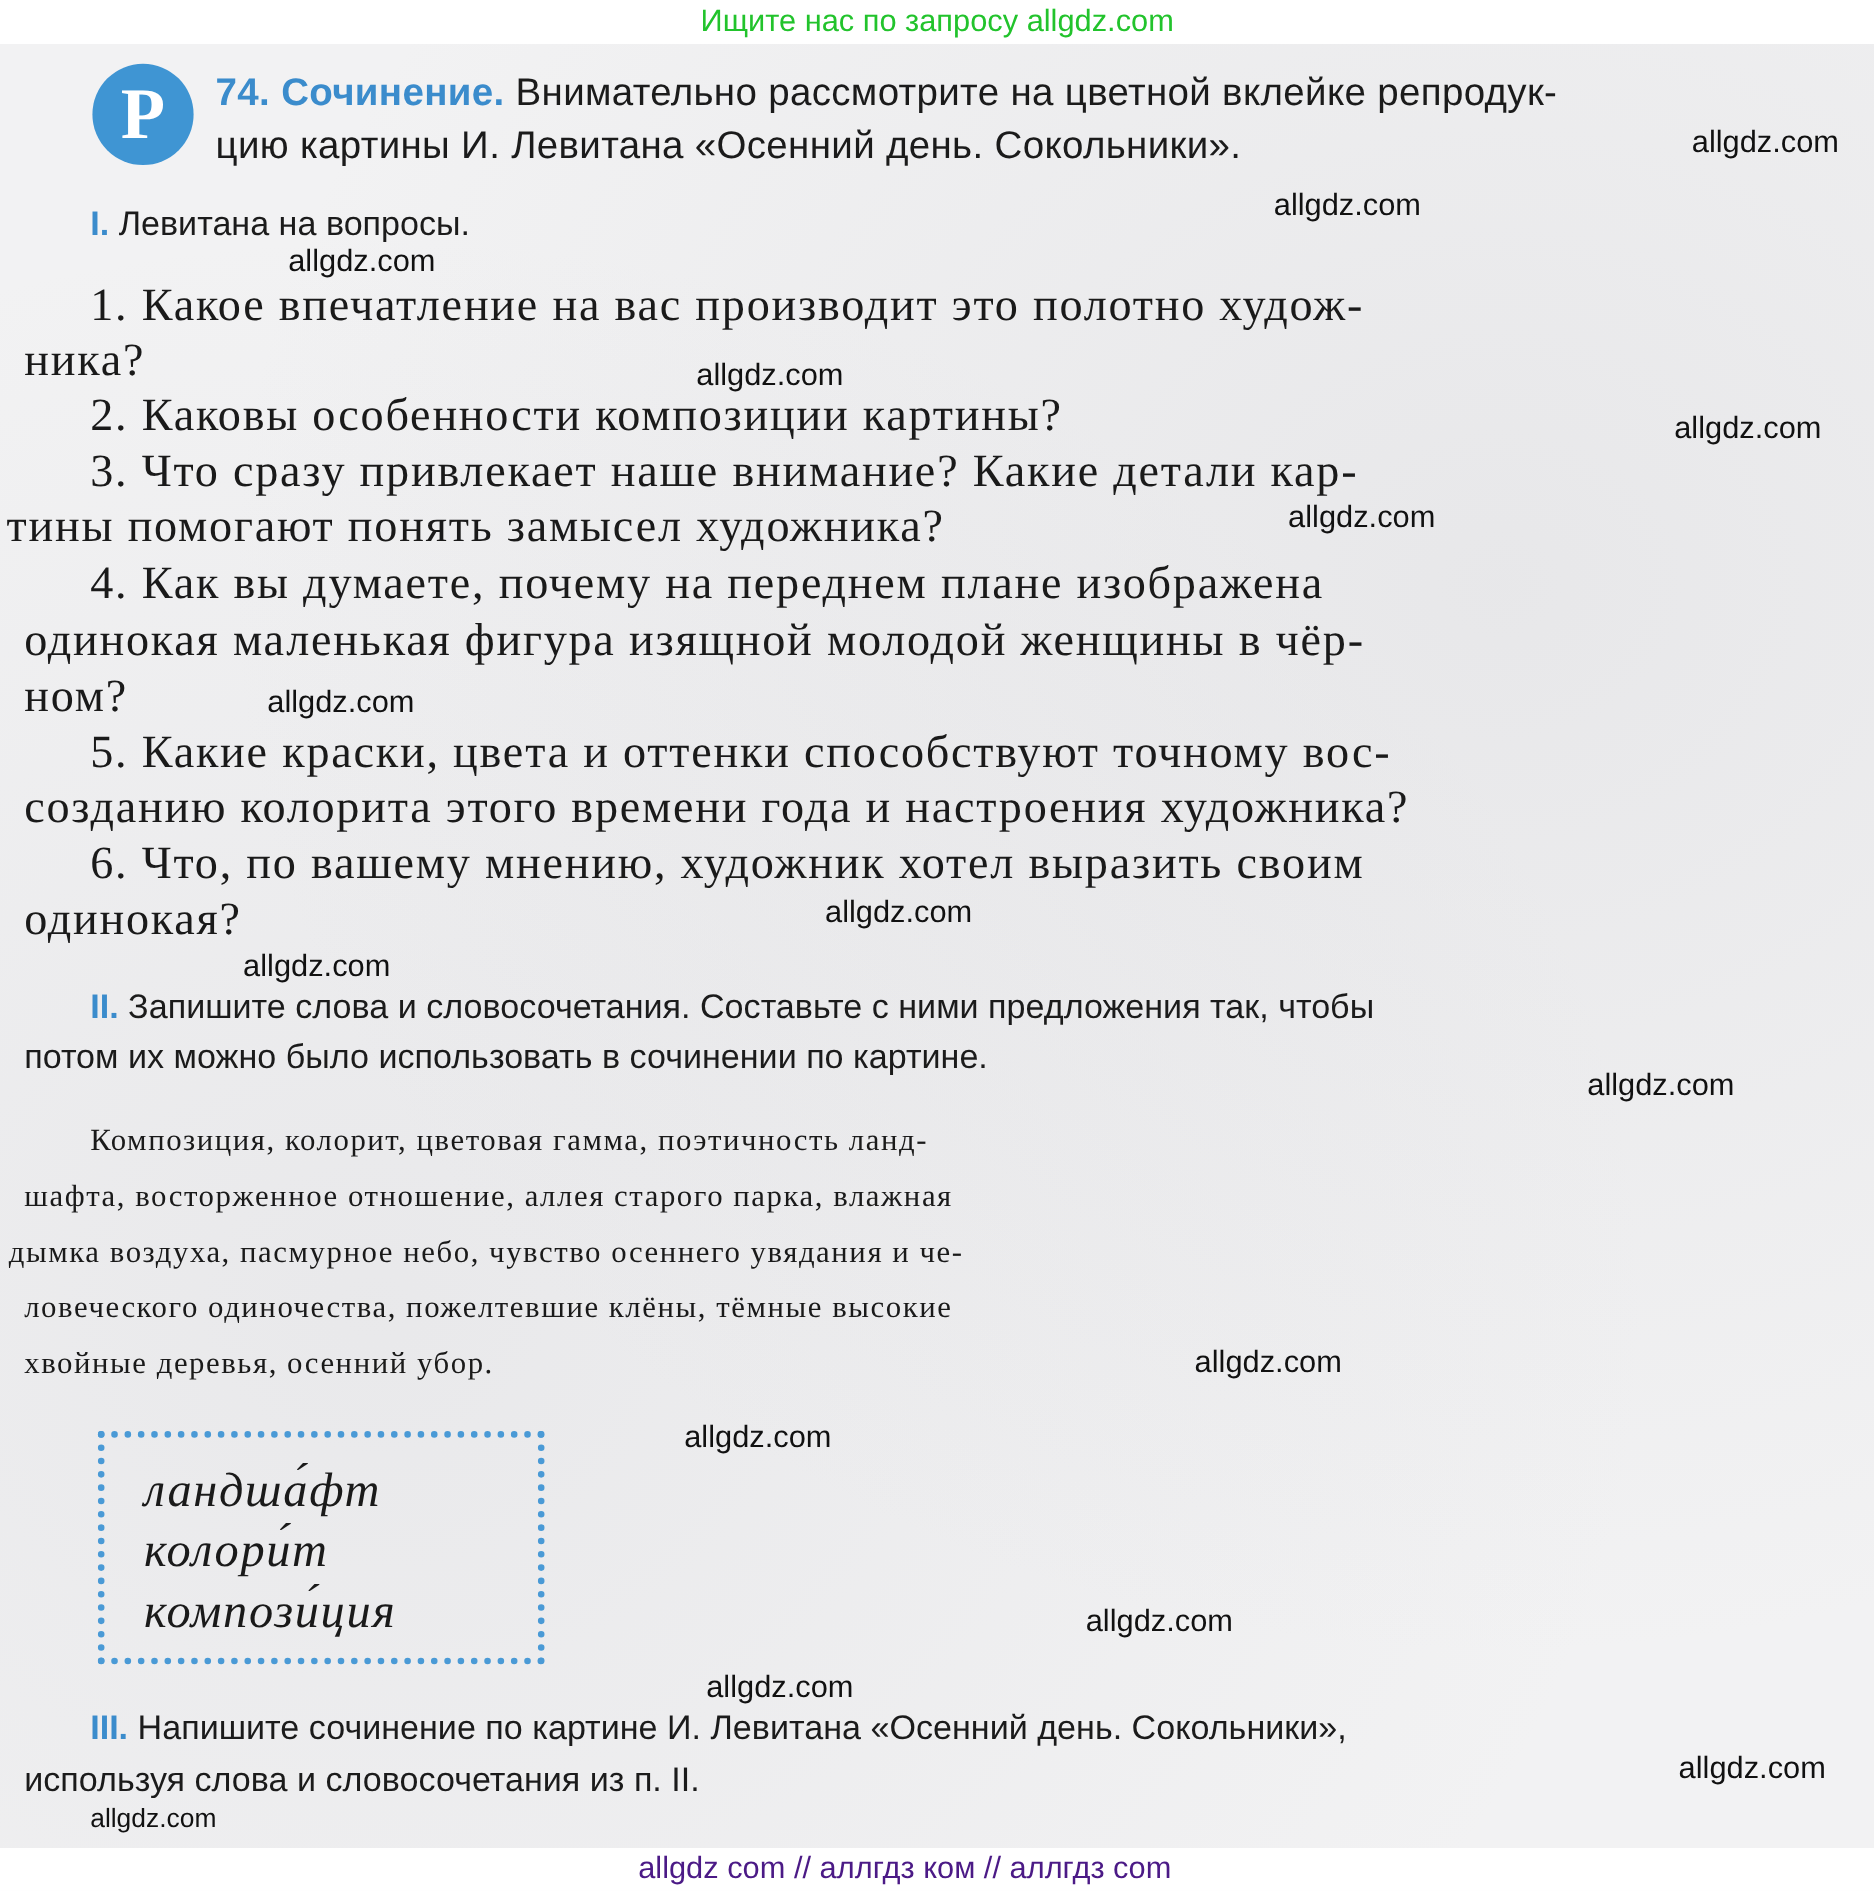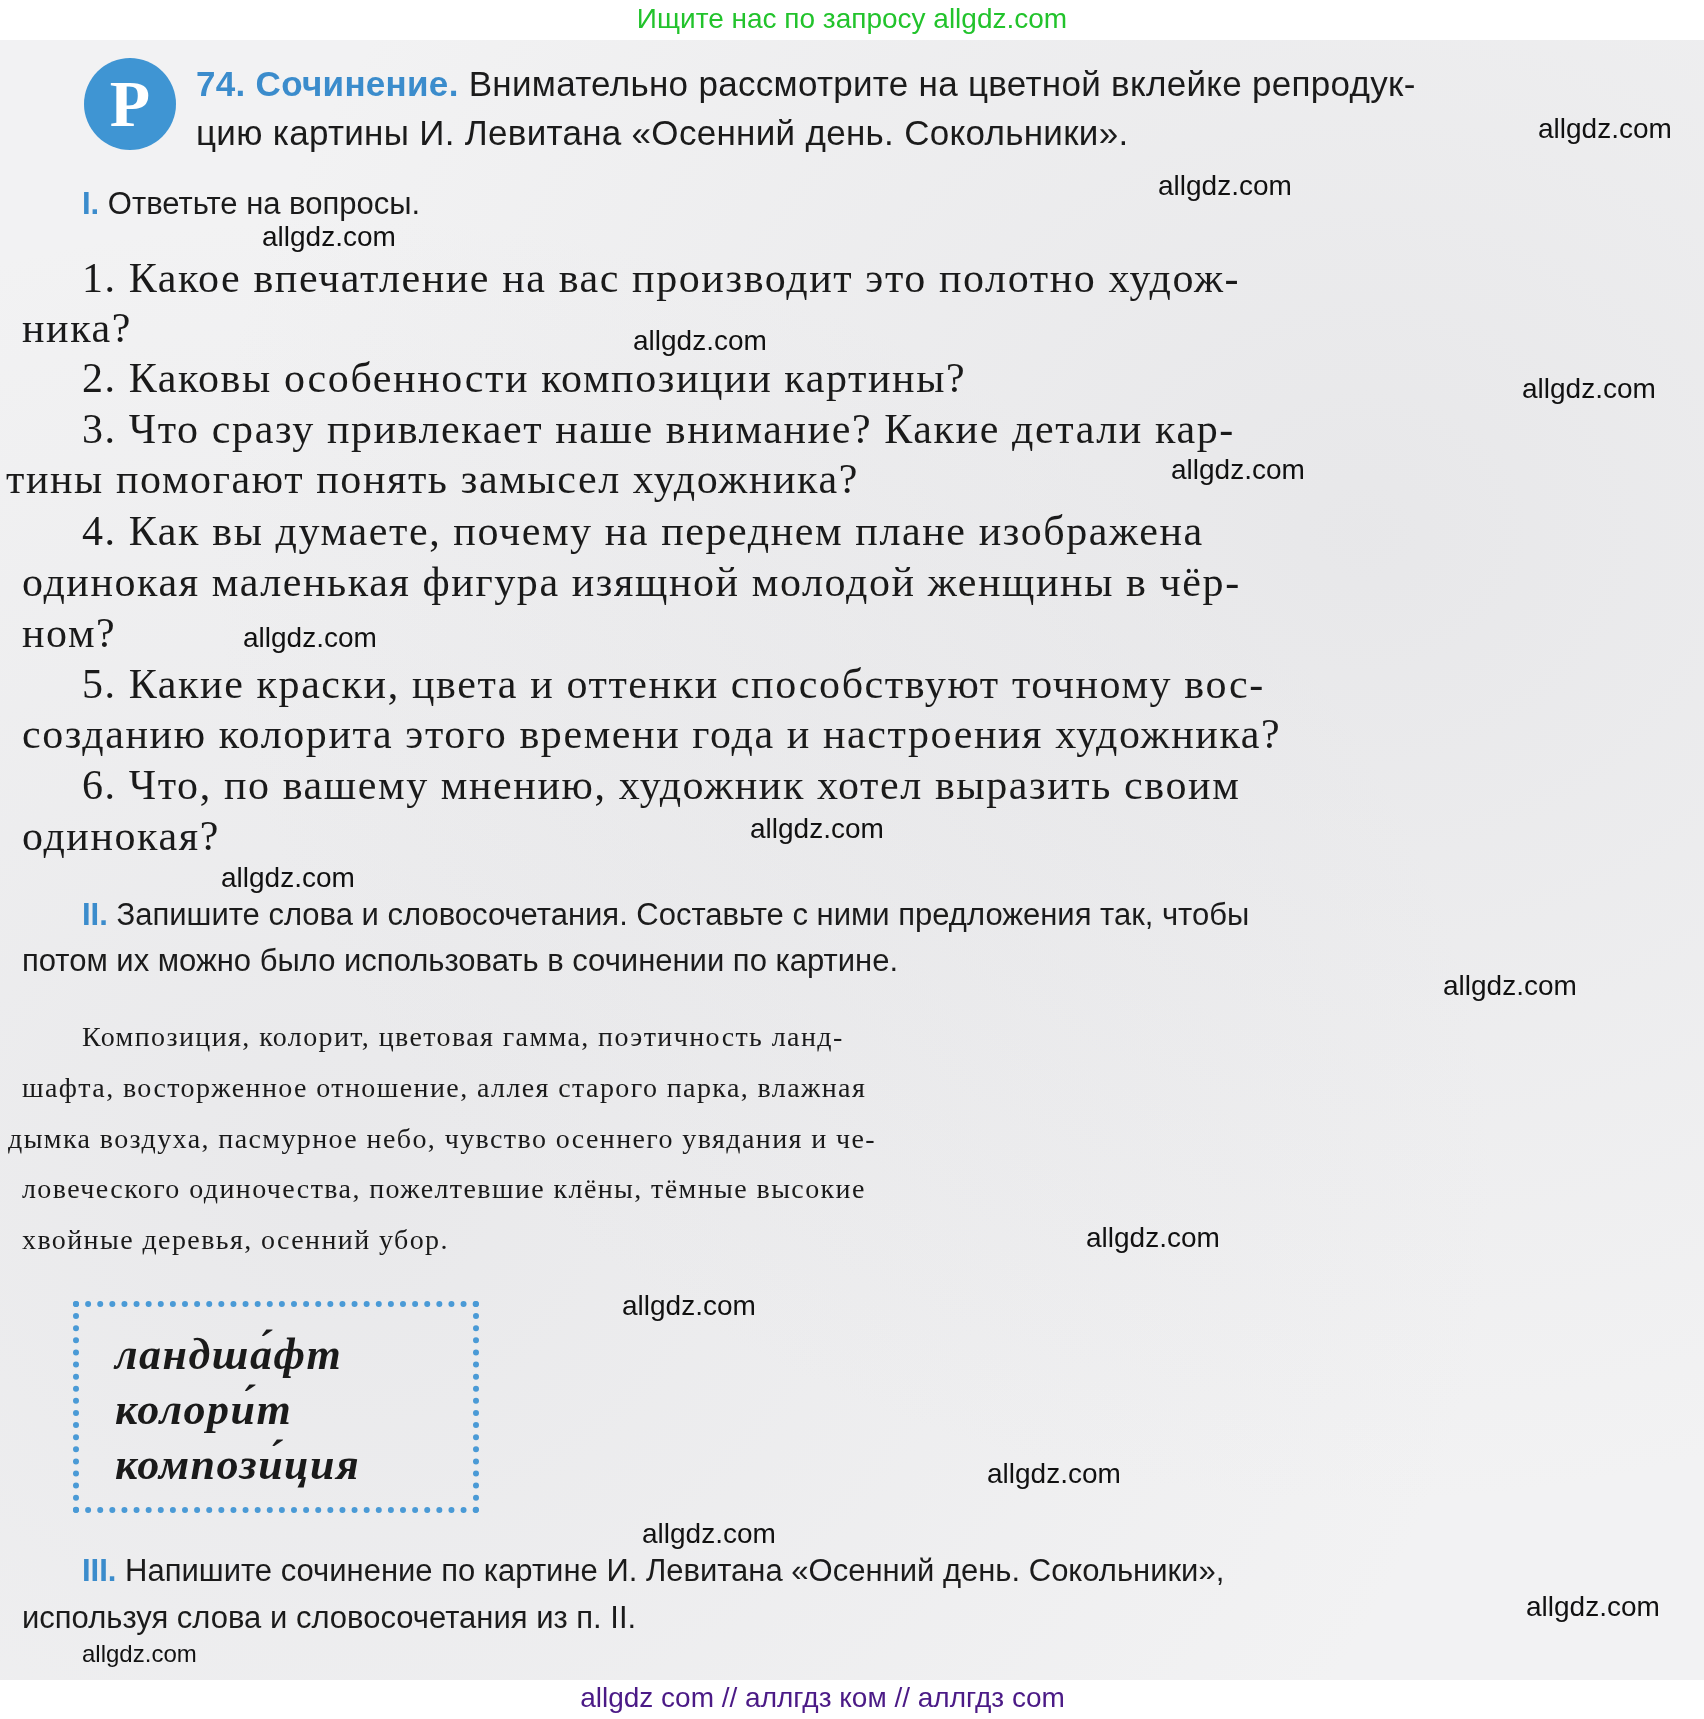--- a/index.html
+++ b/index.html
@@ -17,22 +17,22 @@
   .sans { font-family:"Liberation Sans", sans-serif; color:#1b1b1b; }
   .serif { font-family:"Liberation Serif", serif; color:#1a1a1a; }
   .intro { font-size:35px; letter-spacing:0.3px; }
   .num-title { color:#3b8ccc; font-weight:bold; }
   .roman { color:#3b8ccc; font-weight:bold; }
   .task { font-size:31px; }
   .q { font-size:42px; letter-spacing:1.6px; }
   .words { font-size:28px; letter-spacing:1.4px;margin-top:11px; }
   .wm { position:absolute; white-space:nowrap; font-family:"Liberation Sans", sans-serif; color:#111111; font-size:28px; }
   .wm.small { font-size:24px; }
-  .vocab { position:absolute; left:73px; top:1301px; width:406px; height:212px;
-           border:6px dotted #4a9ad6; box-sizing:border-box;font-weight:bold; }
+  .vocab { position:absolute; left:89px; top:1301px; width:406px; height:212px;
+           border:6px dotted #4a9ad6; box-sizing:border-box; }
   .vocab .w { position:absolute; left:36px; font-family:"Liberation Serif", serif; font-style:italic; font-size:44px; color:#1a1a1a; letter-spacing:1.5px; white-space:nowrap; }
 </style>
 </head>
 <body>
 
 <div class="hdr">Ищите нас по запросу allgdz.com</div>
 
 <div class="scan"></div>
 
 <div class="badge">
@@ -40,21 +40,21 @@
 </div>
 
 <div class="abs sans intro" style="left:196px; top:64px;">
   <span class="num-title">74. Сочинение.</span>
   <span>Внимательно рассмотрите на цветной вклейке репродук-</span>
 </div>
 <div class="abs sans intro" style="left:196px; top:113px;">цию картины И. Левитана «Осенний день. Сокольники».</div>
 
 <div class="abs sans task" style="left:82px; top:186px;">
   <span class="roman">I.</span>
-  <span>Ответьте на вопросы.</span>
+  <span>Левитана на вопросы.</span>
 </div>
 
 <div class="abs serif q" style="left:82px; top:254px;">1. Какое впечатление на вас производит это полотно худож-</div>
 <div class="abs serif q" style="left:22px; top:304px;">ника?</div>
 <div class="abs serif q" style="left:82px; top:354px;">2. Каковы особенности композиции картины?</div>
 <div class="abs serif q" style="left:82px; top:405px;">3. Что сразу привлекает наше внимание? Какие детали кар-</div>
 <div class="abs serif q" style="left:6px; top:455px;">тины помогают понять замысел художника?</div>
 <div class="abs serif q" style="left:82px; top:507px;">4. Как вы думаете, почему на переднем плане изображена</div>
 <div class="abs serif q" style="left:22px; top:558px;">одинокая маленькая фигура изящной молодой женщины в чёр-</div>
 <div class="abs serif q" style="left:22px; top:609px;">ном?</div>

